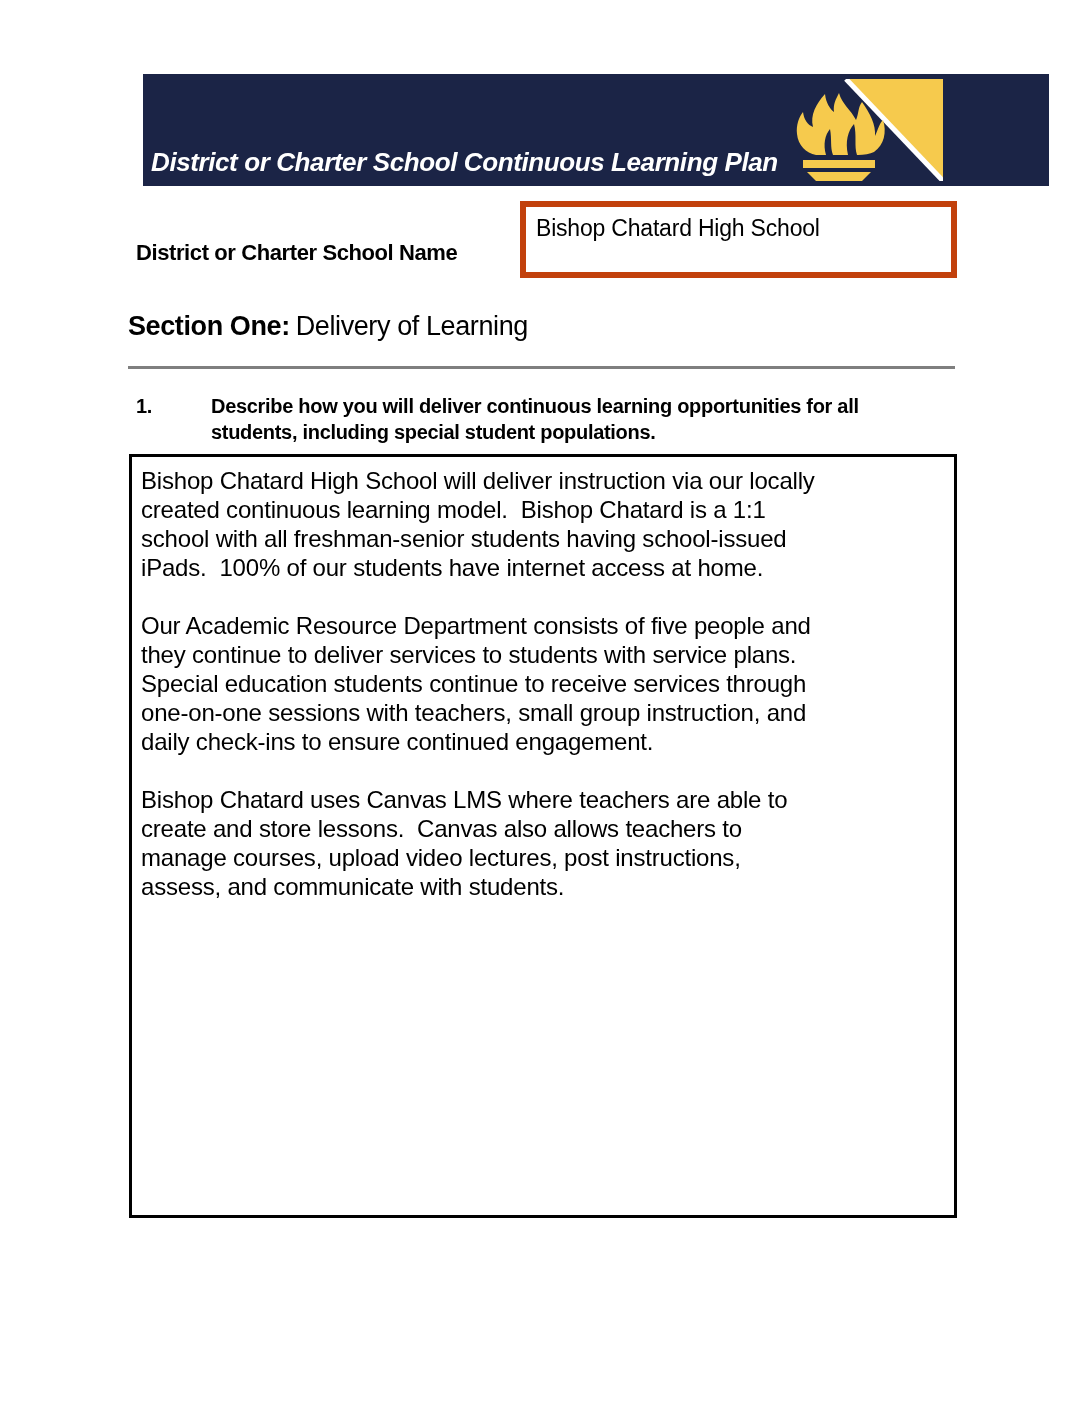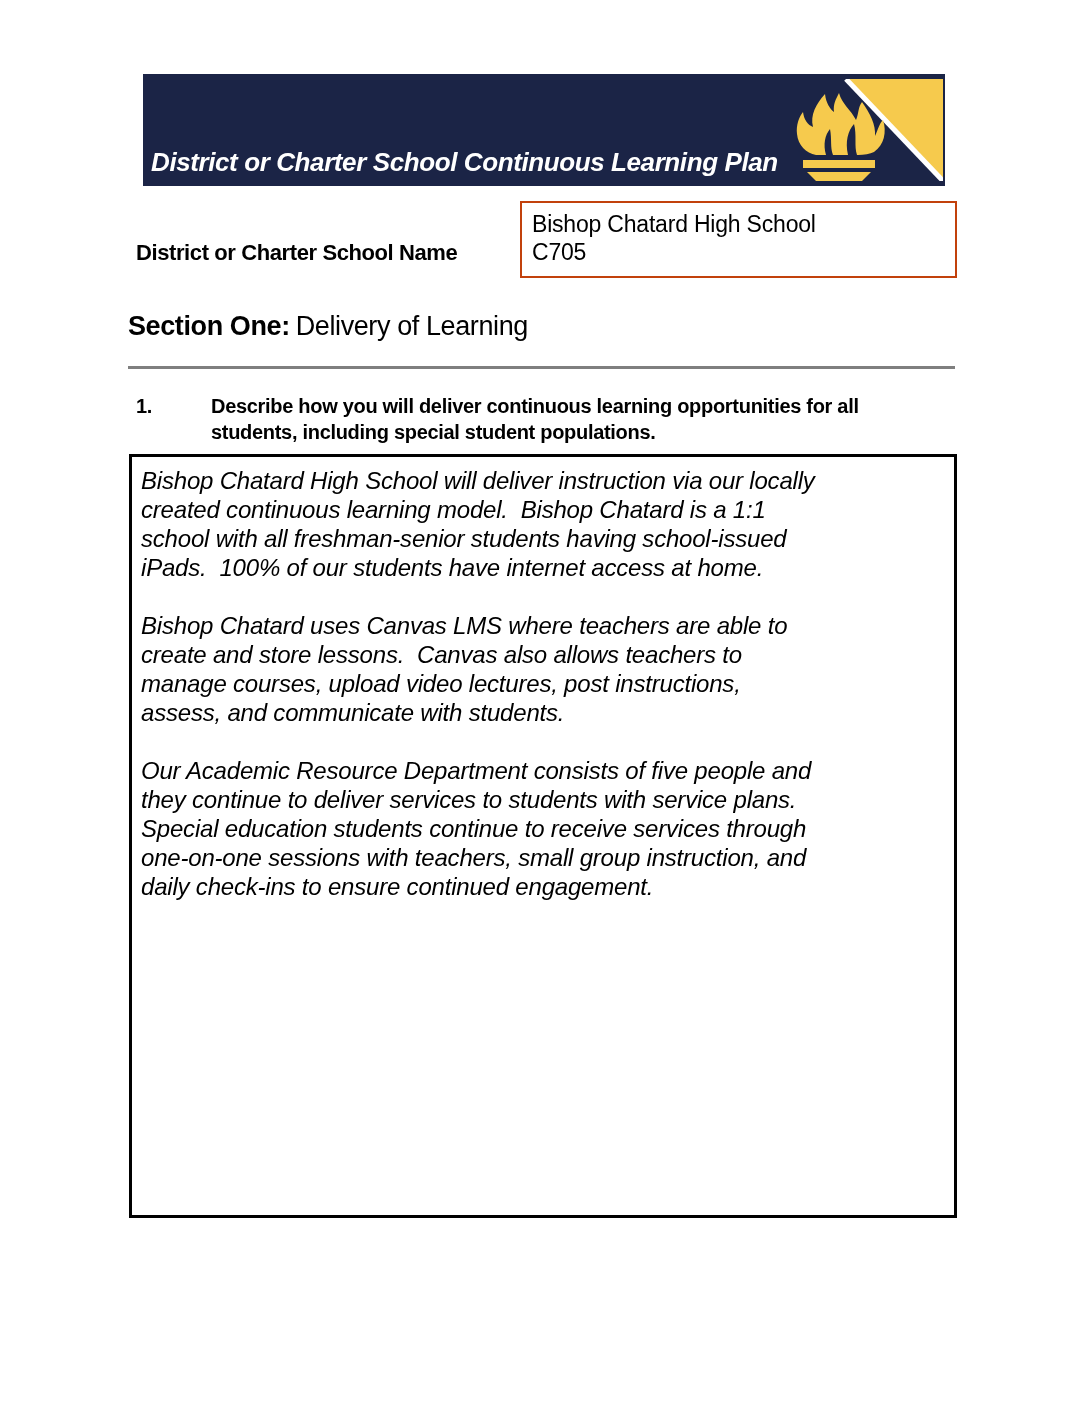--- a/index.html
+++ b/index.html
@@ -12,21 +12,21 @@
     width: 1088px;
     height: 1408px;
     background: #ffffff;
     overflow: hidden;
   }
 
   
   .banner {
     position: absolute;
     left: 143px; top: 74px;
-    width: 802px; height: 112px;
+    width: 906px; height: 112px;
     background: #1B2446;
     box-sizing: border-box;
   }
   .banner-art {
     position: absolute;
     left: 5px; top: 5px;
     width: 795px; height: 102px;
     display: block;
   }
   .banner-title {
@@ -47,21 +47,21 @@
     left: 136px; top: 240px;
     font-size: 22px;
     font-weight: bold;
     letter-spacing: -0.4px;
   }
   .name-box {
     position: absolute;
     left: 520px; top: 201px;
     width: 437px; height: 77px;
     box-sizing: border-box;
-    border: 2px solid #c2410c;
+    border: 6px solid #c2410c;
     padding: 7px 10px;
     font-size: 23px;
     line-height: 28px;
     letter-spacing: -0.2px;
   }
 
   
   .section-heading {
     position: absolute;
     left: 128px; top: 311px;
@@ -103,21 +103,20 @@
     position: absolute;
     left: 129px; top: 454px;
     width: 828px; height: 764px;
     box-sizing: border-box;
     border: 3px solid #000000;
     padding: 9px 10px 0 9px;
     font-size: 24px;
     line-height: 29px;
     letter-spacing: -0.2px;
     overflow: hidden;
-    font-style: italic;
   }
   .answer-box p {
     margin: 0 0 29px 0;
     white-space: pre-wrap;
   }
 </style>
 </head>
 <body>
 
 <div class="page">
@@ -141,41 +140,40 @@
         <rect x="655" y="81" width="72" height="8"></rect>
         <polygon points="659,93 723,93 714,102 668,102"></polygon>
       </g>
     </svg>
     <div class="banner-title">District or Charter School Continuous Learning Plan</div>
   </header>
 
   <div class="name-label">District or Charter School Name</div>
   <div class="name-box">
     <div>Bishop Chatard High School</div>
-    <div>C705</div>
   </div>
 
   <h1 class="section-heading"><span class="sec-label">Section One:</span><span>Delivery of Learning</span></h1>
 
   <div class="rule"></div>
 
   <div class="question">
     <div class="qnum">1.</div>
     <div class="qtext">Describe how you will deliver continuous learning opportunities for all students, including special student populations.</div>
   </div>
 
   <div class="answer-box">
     <p>Bishop Chatard High School will deliver instruction via our locally
 created continuous learning model.  Bishop Chatard is a 1:1
 school with all freshman-senior students having school-issued
 iPads.  100% of our students have internet access at home.</p>
-    <p>Bishop Chatard uses Canvas LMS where teachers are able to
-create and store lessons.  Canvas also allows teachers to
-manage courses, upload video lectures, post instructions,
-assess, and communicate with students.</p>
     <p>Our Academic Resource Department consists of five people and
 they continue to deliver services to students with service plans.
 Special education students continue to receive services through
 one-on-one sessions with teachers, small group instruction, and
 daily check-ins to ensure continued engagement.</p>
+    <p>Bishop Chatard uses Canvas LMS where teachers are able to
+create and store lessons.  Canvas also allows teachers to
+manage courses, upload video lectures, post instructions,
+assess, and communicate with students.</p>
   </div>
 
 </div>
 
 </body></html>

